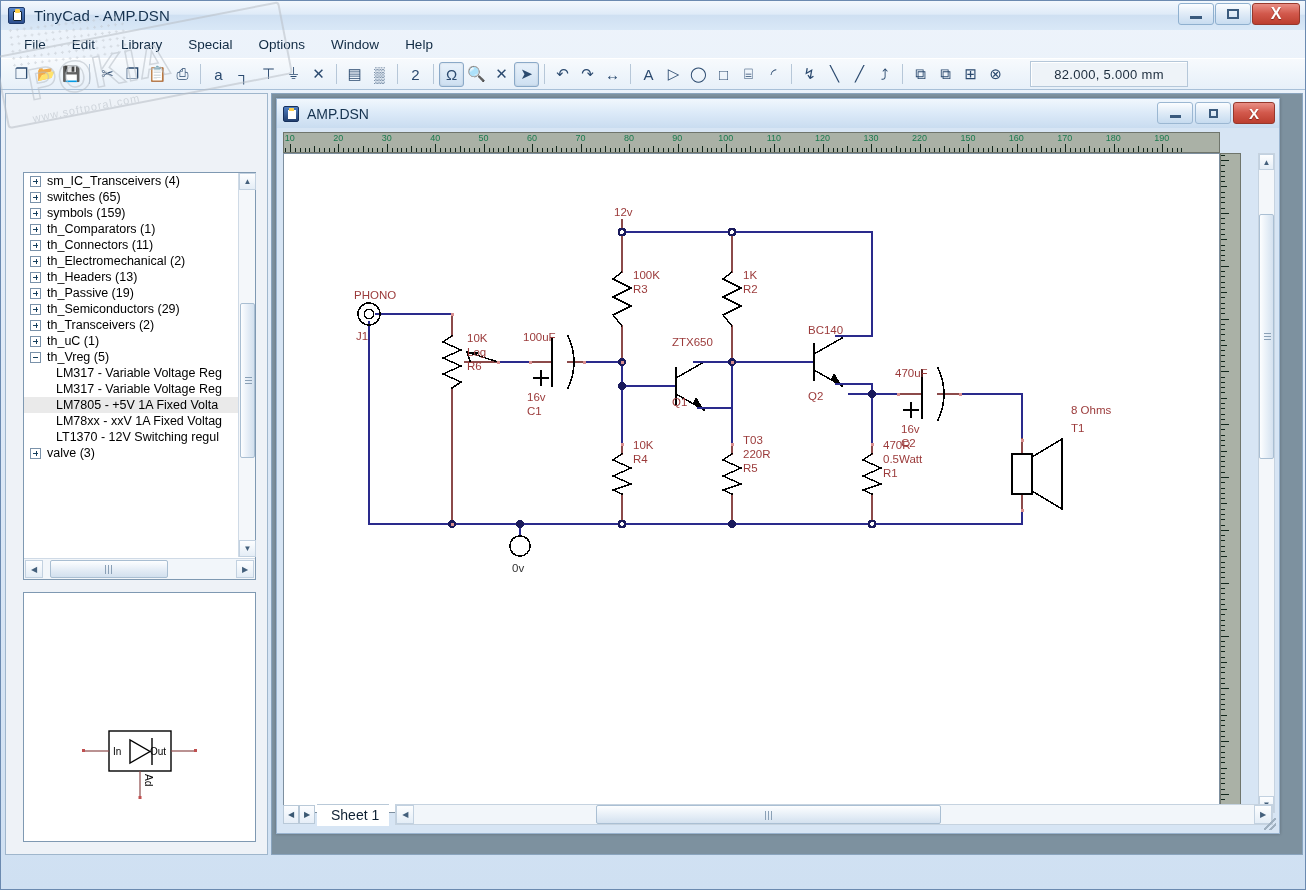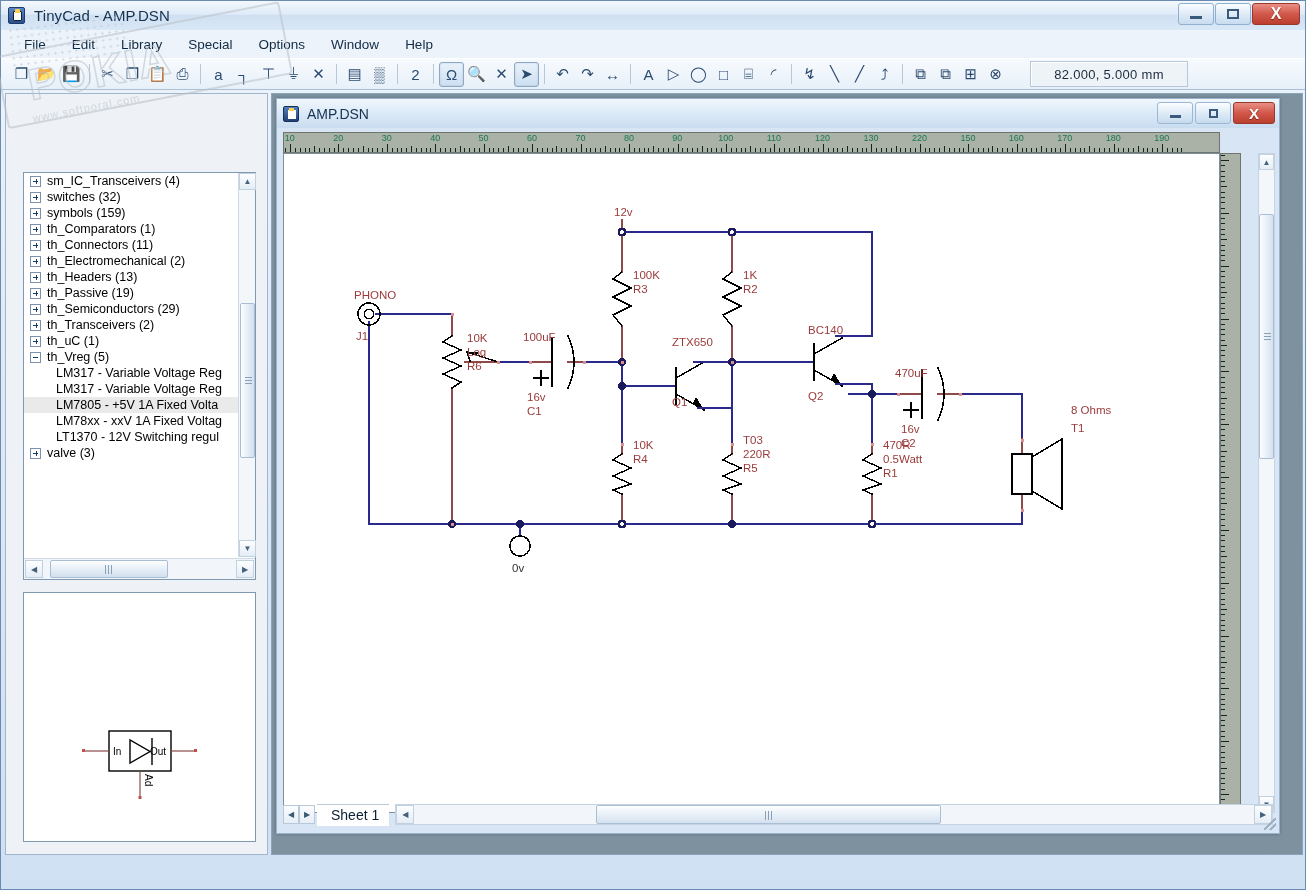--- a/index.html
+++ b/index.html
@@ -431,21 +431,21 @@
   <div class="leftpane">
 
     <div class="tree-wrap">
       <div class="tree-list" id="tree-list">
           <div class="tnode">
             <span class="tbox plus"></span>
             <span>sm_IC_Transceivers (4)</span>
           </div>
           <div class="tnode">
             <span class="tbox plus"></span>
-            <span>switches (32)</span>
+            <span>switches (65)</span>
           </div>
           <div class="tnode">
             <span class="tbox plus"></span>
             <span>symbols (159)</span>
           </div>
           <div class="tnode">
             <span class="tbox plus"></span>
             <span>th_Comparators (1)</span>
           </div>
           <div class="tnode">

